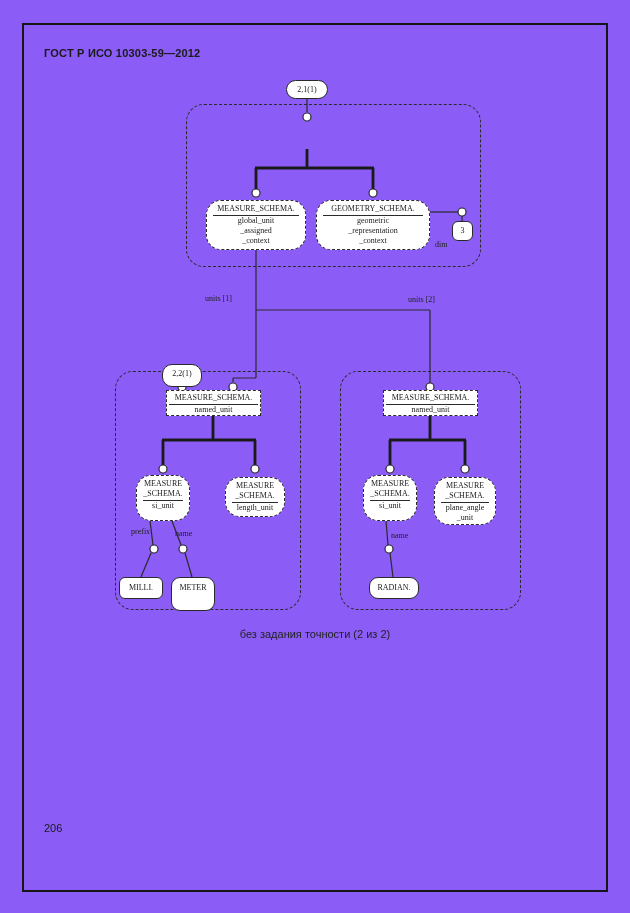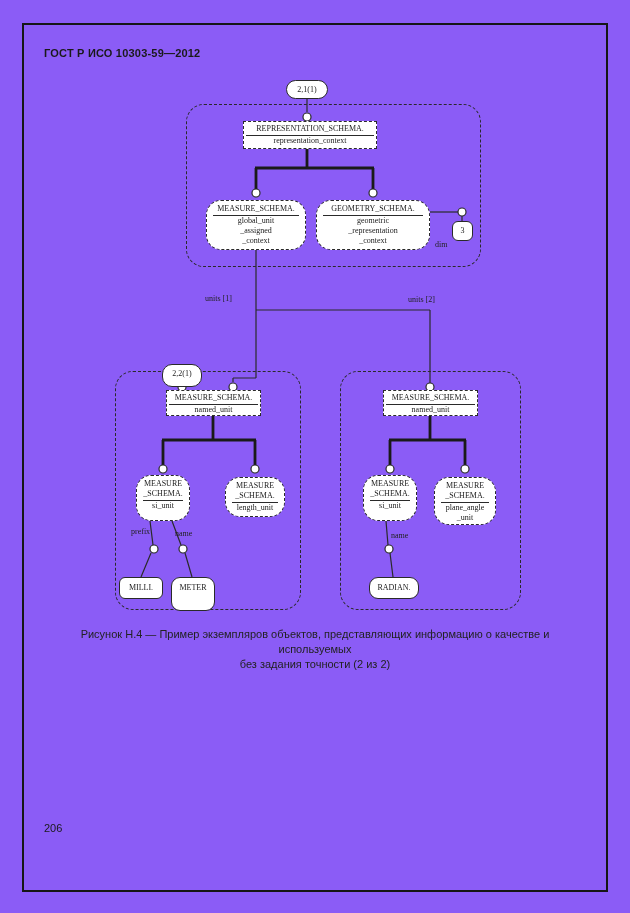--- a/index.html
+++ b/index.html
@@ -68,24 +68,20 @@
     </g>
   </svg>
 
   <div class="cluster abs" style="left:186px;top:104px;width:295px;height:163px;"></div>
   <div class="cluster abs" style="left:115px;top:371px;width:186px;height:239px;"></div>
   <div class="cluster abs" style="left:340px;top:371px;width:181px;height:239px;"></div>
 
   <div class="pageref abs" style="left:286px;top:80px;width:42px;height:19px;">2,1(1)</div>
   <div class="pageref abs" style="left:162px;top:364px;width:40px;height:23px;">2,2(1)</div>
 
-  <div class="ebox rect abs" style="left:243px;top:121px;width:134px;height:28px;">
-    <div class="rule">REPRESENTATION_SCHEMA.</div>
-    <div>representation_context</div>
-  </div>
 
   <div class="ebox round abs" style="left:206px;top:200px;width:100px;height:50px;">
     <div class="rule">MEASURE_SCHEMA.</div>
     <div>global_unit</div>
     <div>_assigned</div>
     <div>_context</div>
   </div>
 
   <div class="ebox round abs" style="left:316px;top:200px;width:114px;height:50px;">
     <div class="rule">GEOMETRY_SCHEMA.</div>
@@ -137,19 +133,18 @@
 
   <div class="lab abs" style="left:131px;top:527px;">prefix</div>
   <div class="lab abs" style="left:175px;top:529px;">name</div>
   <div class="lab abs" style="left:391px;top:531px;">name</div>
 
   <div class="term abs" style="left:119px;top:577px;width:44px;height:22px;border-radius:6px;">MILLI.</div>
   <div class="term abs" style="left:171px;top:577px;width:44px;height:34px;">METER</div>
   <div class="term abs" style="left:369px;top:577px;width:50px;height:22px;">RADIAN.</div>
 
   <div class="caption abs" style="left:60px;top:627px;width:510px;">
-    <div>Рисунок Н.4 — Пример экземпляров объектов, представляющих информацию о качестве и используемых</div>
     <div>без задания точности (2 из 2)</div>
   </div>
 
   <div class="pagenum abs" style="left:44px;top:822px;">206</div>
 
 </div>
 
 </body></html>

